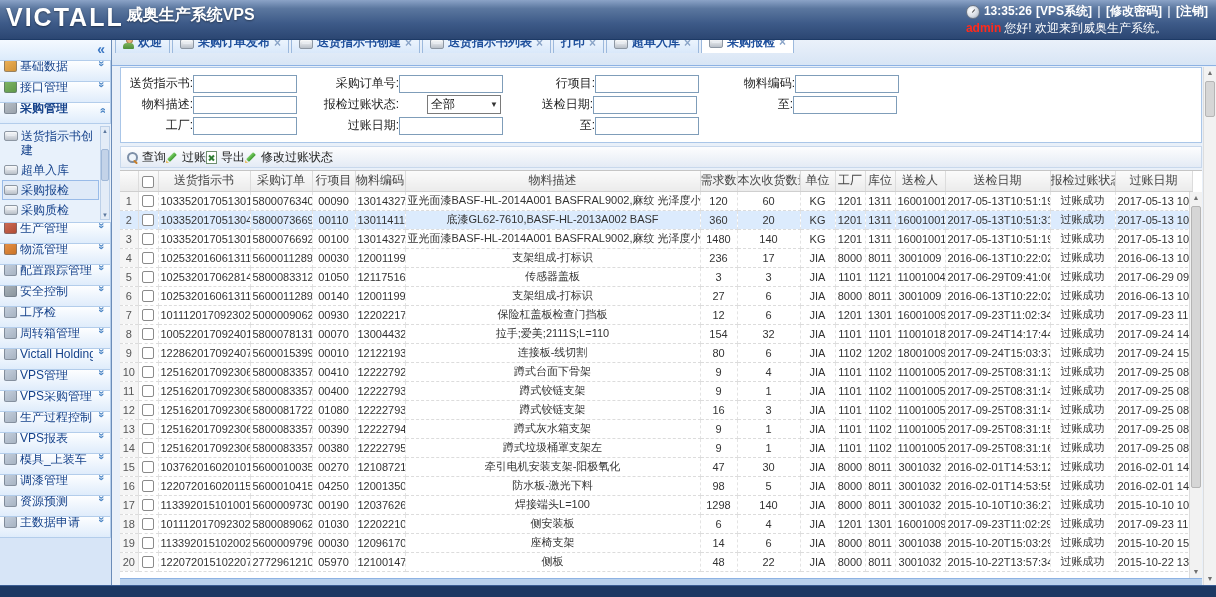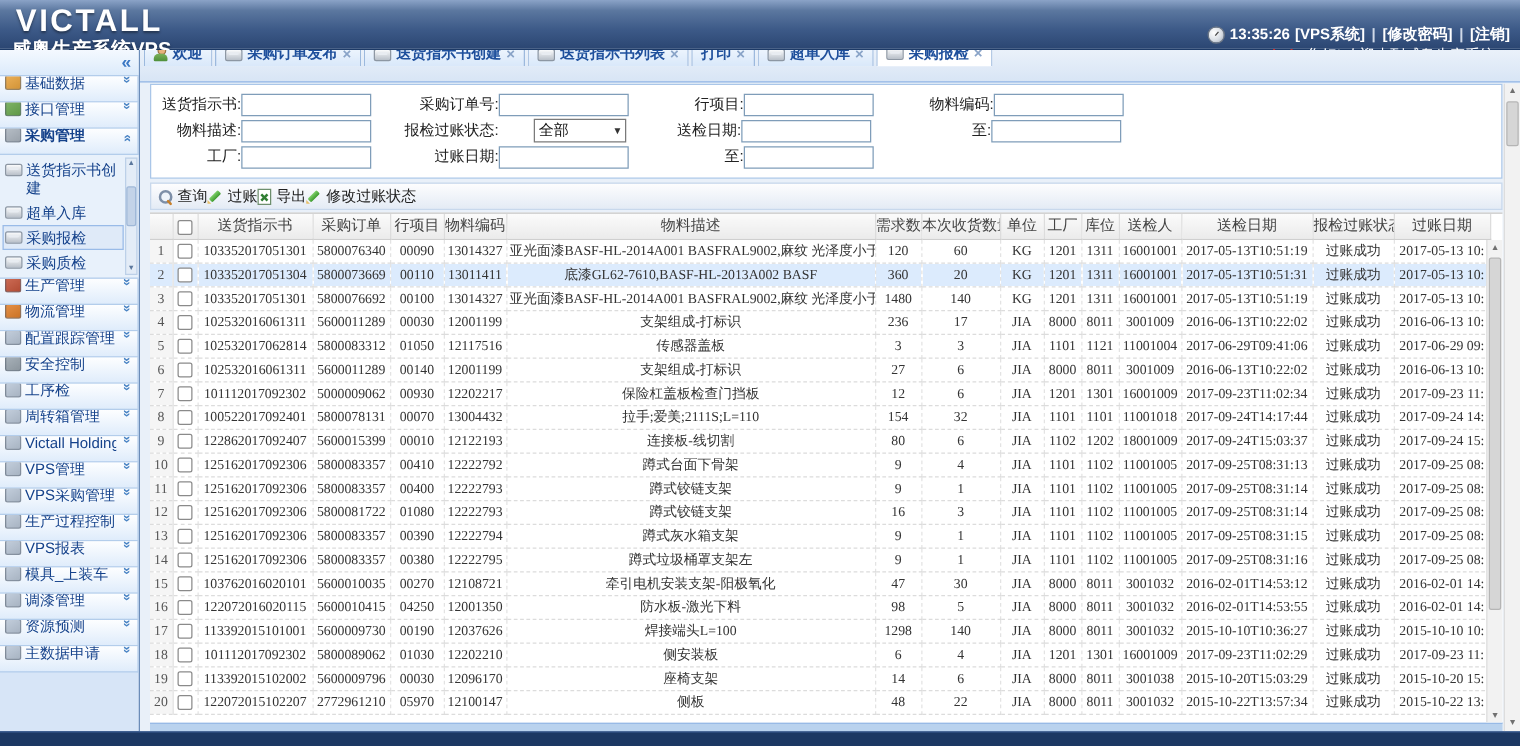--- a/index.html
+++ b/index.html
@@ -2,24 +2,24 @@
 <html><head>
 <meta charset="utf-8">
 <style>
   * { margin:0; padding:0; box-sizing:border-box; }
   html,body { width:1216px; height:597px; overflow:hidden; }
   body { font-family:"Liberation Sans","DejaVu Sans",sans-serif; background:#e9f0f9; font-size:12px; }
   .page { width:1216px; height:597px; display:flex; flex-direction:column; overflow:hidden; background:#e9f0f9; }
 
   
   .app-header { height:40px; flex:0 0 40px; background:linear-gradient(180deg,#8ba3c7 0%,#5b779f 22%,#3d5a88 60%,#2b4672 100%); display:flex; justify-content:space-between; align-items:stretch; border-bottom:1px solid #1d3a66; }
-  .brand { display:flex; align-items:center; padding:4px 0 5px 6px; white-space:nowrap;flex-direction:column; }
+  .brand { display:flex; align-items:flex-start; padding:4px 0 5px 6px; white-space:nowrap; }
   .brand .logo { color:#fff; font-size:25px; font-weight:bold; letter-spacing:2px; line-height:26px; text-shadow:0 1px 2px rgba(0,0,0,.4); }
   .brand .product { color:#fff; font-size:16px; font-weight:bold; margin-left:3px; line-height:22px; text-shadow:0 1px 2px rgba(0,0,0,.4); }
-  .header-right { text-align:right; padding:19px 8px 2px 0; line-height:17px; white-space:nowrap; }
+  .header-right { text-align:left; padding:3px 8px 2px 0; line-height:17px; white-space:nowrap; }
   .hr-line1 { color:#fff; font-weight:bold; font-size:12px; display:flex; align-items:center; justify-content:flex-end; gap:4px; }
   .clock-icon { width:14px; height:14px; border-radius:50%; background:radial-gradient(circle at 35% 35%,#ffffff 0%,#d8dde4 55%,#9aa4b2 100%); border:1px solid #6b7686; position:relative; display:inline-block; }
   .clock-icon::after { content:""; position:absolute; left:6px; top:3px; width:1px; height:4px; background:#444; transform:rotate(40deg); }
   .hr-link { color:#fff; cursor:pointer; }
   .hr-sep { color:#cfd9e8; margin:0 2px; }
   .hr-line2 { font-size:12px; color:#fff; }
   .hr-line2 .user { color:#ff2a1a; font-weight:bold; margin-right:3px; }
 
   
   .app-body { flex:1 1 auto; display:flex; overflow:hidden; }
@@ -75,21 +75,21 @@
   .search-icon::after { content:""; position:absolute; right:0; bottom:0; width:5px; height:2px; background:#c77f2a; transform:rotate(45deg); border-radius:1px; }
   .pencil-icon { width:12px; height:12px; position:relative; display:inline-block; }
   .pencil-icon::before { content:""; position:absolute; left:1px; top:4px; width:10px; height:4px; background:linear-gradient(#7ed06a,#3d9a2e); transform:rotate(-45deg); border-radius:1px; }
   .pencil-icon::after { content:""; position:absolute; left:0; bottom:0; border-left:3px solid #e8c06a; border-top:3px solid transparent; }
   .export-icon { width:11px; height:13px; background:#fff; border:1px solid #6e8f6e; position:relative; display:inline-block; }
   .export-icon::before, .export-icon::after { content:""; position:absolute; left:1px; top:5px; width:7px; height:2px; background:#2f7d32; }
   .export-icon::before { transform:rotate(45deg); }
   .export-icon::after { transform:rotate(-45deg); }
 
   
-  .grid-wrap { flex:1 1 auto; position:relative; margin-top:2px; background:#fff; border-top:1px solid #c5c5c5; overflow:hidden;font-family:Liberation Serif, serif; }
+  .grid-wrap { flex:1 1 auto; position:relative; margin-top:2px; background:#fff; border-top:1px solid #c5c5c5; overflow:hidden; }
   table.grid { border-collapse:collapse; table-layout:fixed; width:1072px; }
   .grid th { height:20px; background:linear-gradient(#fbfbfb,#ebebeb); border-bottom:1px solid #cfcfcf; border-right:1px solid #dcdcdc; font-size:12px; font-weight:normal; color:#444; white-space:nowrap; overflow:hidden; }
   .grid td { height:19px; font-size:11px; color:#333; text-align:center; white-space:nowrap; overflow:hidden; border-bottom:1px dashed #dcdcdc; border-right:1px dashed #e3e3e3; padding:0 2px; }
   .grid td.rownum { background:#f5f5f5; color:#555; border-right:1px solid #e0e0e0; }
   .grid tr.sel td { background:#dcebfd; }
   .cbx { width:12px; height:12px; border:1px solid #8a8a8a; background:#fff; display:inline-block; vertical-align:middle; border-radius:2px; cursor:pointer; }
 
   .vscroll { position:absolute; width:13px; background:#f2f2f2; border-left:1px solid #dddddd; display:flex; flex-direction:column; align-items:center; }
   .vscroll .arr { font-size:7px; color:#707070; line-height:12px; height:12px; cursor:pointer; }
   .vscroll .track { flex:1 1 auto; width:100%; position:relative; }

